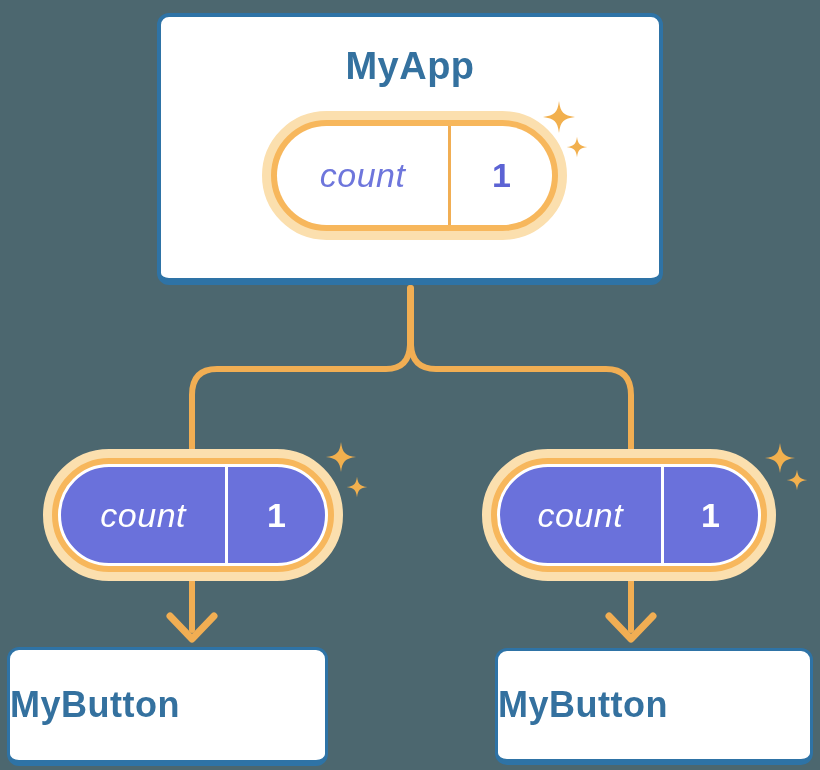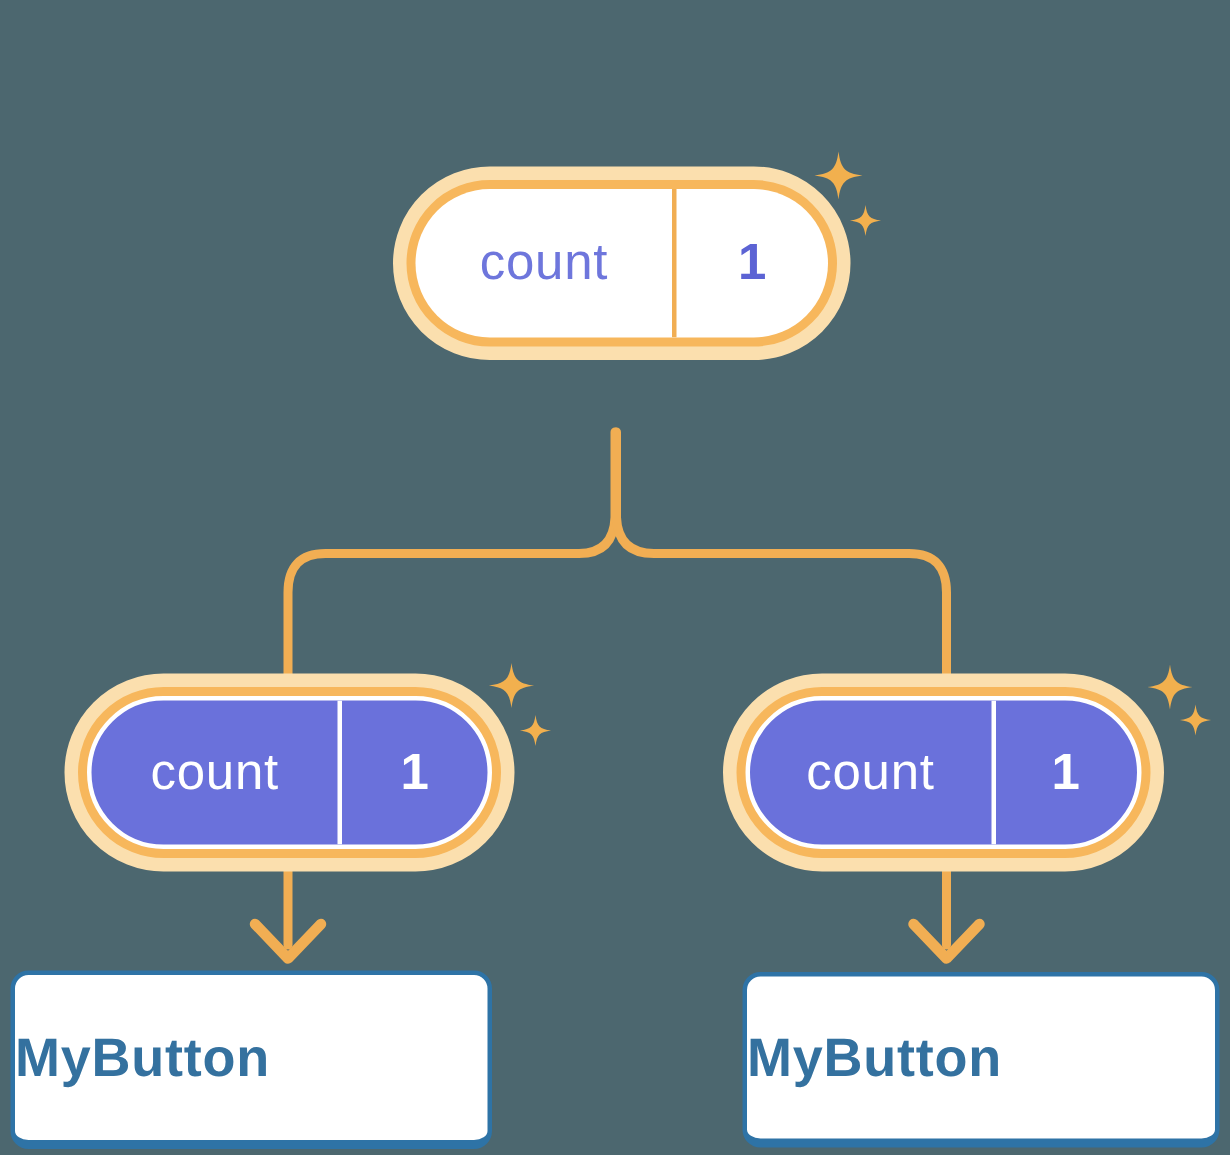--- a/index.html
+++ b/index.html
@@ -30,21 +30,21 @@
 
   .pill{position:absolute;box-sizing:border-box;z-index:3;border-radius:999px;
         background:var(--ring-orange);border:9px solid var(--glow-peach);padding:6px;}
   .pill-body{box-sizing:border-box;height:100%;border-radius:999px;overflow:hidden;
         display:flex;align-items:stretch;background:var(--card-white);}
   .pill.root-state{left:262px;top:111px;width:305px;height:129px;}
   .pill.prop-left{left:43px;top:449px;width:300px;height:132px;}
   .pill.prop-right{left:482px;top:449px;width:294px;height:132px;}
   .pill.purple .pill-body{background:var(--pill-purple);border:3px solid #fff;}
   .seg{display:flex;align-items:center;justify-content:center;font-size:34px;letter-spacing:.5px;}
-  .seg.label{flex:1.7;}
+  .seg.label{flex:1.7;font-style:italic;}
   .seg.value{flex:1;font-weight:bold;}
   .divider{width:3px;}
   .pill.light .seg.label{color:var(--state-label-purple);}
   .pill.light .seg.value{color:var(--state-value-purple);}
   .pill.light .divider{background:var(--line-orange);}
   .pill.purple .seg{color:#fff;}
   .pill.purple .divider{background:#fff;}
 
   .sparkle{position:absolute;z-index:5;}
   .sparkle path{fill:var(--sparkle-orange);}
@@ -56,20 +56,23 @@
 
   <svg class="overlay" viewBox="0 0 820 770" xmlns="http://www.w3.org/2000/svg" aria-hidden="true">
     <path class="line" d="M192 452 V395 Q192 369 217 369 H386 Q409 369 410 345 V288"></path>
     <path class="line" d="M631 452 V395 Q631 369 606 369 H436 Q412 369 411 345 V288"></path>
     <path class="line" d="M192 576 V630"></path>
     <path class="arrowhead" d="M170 616 L192 639 L214 616"></path>
     <path class="line" d="M631 580 V630"></path>
     <path class="arrowhead" d="M609 616 L631 639 L653 616"></path>
   </svg>
 
+  <div class="card root">
+    <div class="card-title">MyApp</div>
+  </div>
 
   <div class="pill root-state light">
     <div class="pill-body">
       <div class="seg label">count</div>
       <div class="divider"></div>
       <div class="seg value">1</div>
     </div>
   </div>
 
   <div class="pill prop-left purple">

